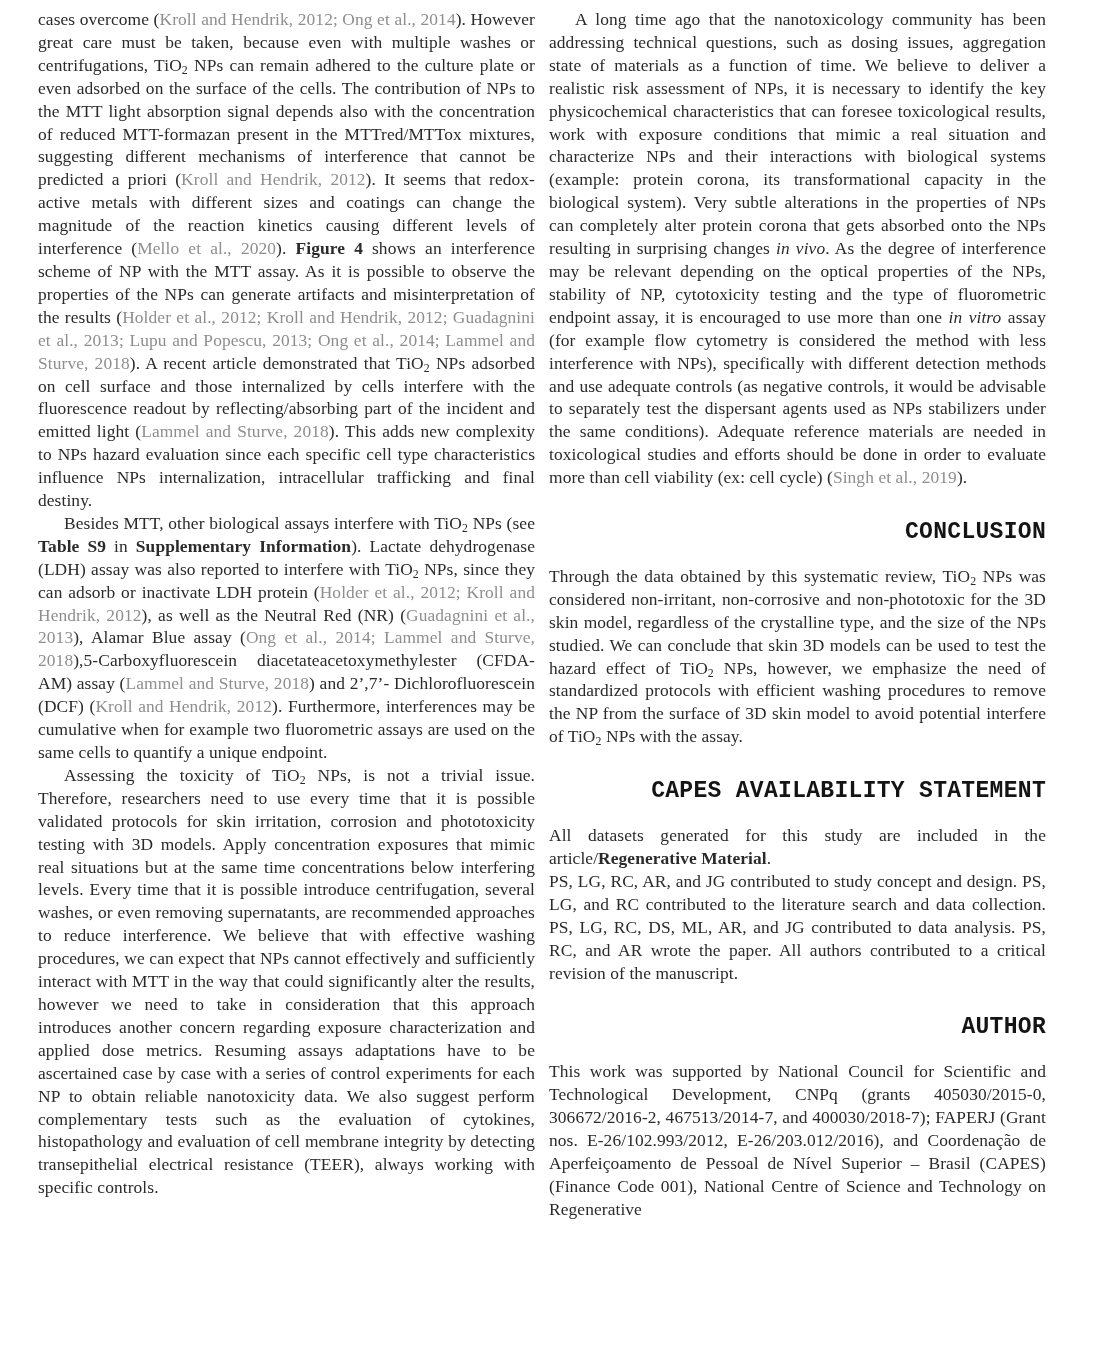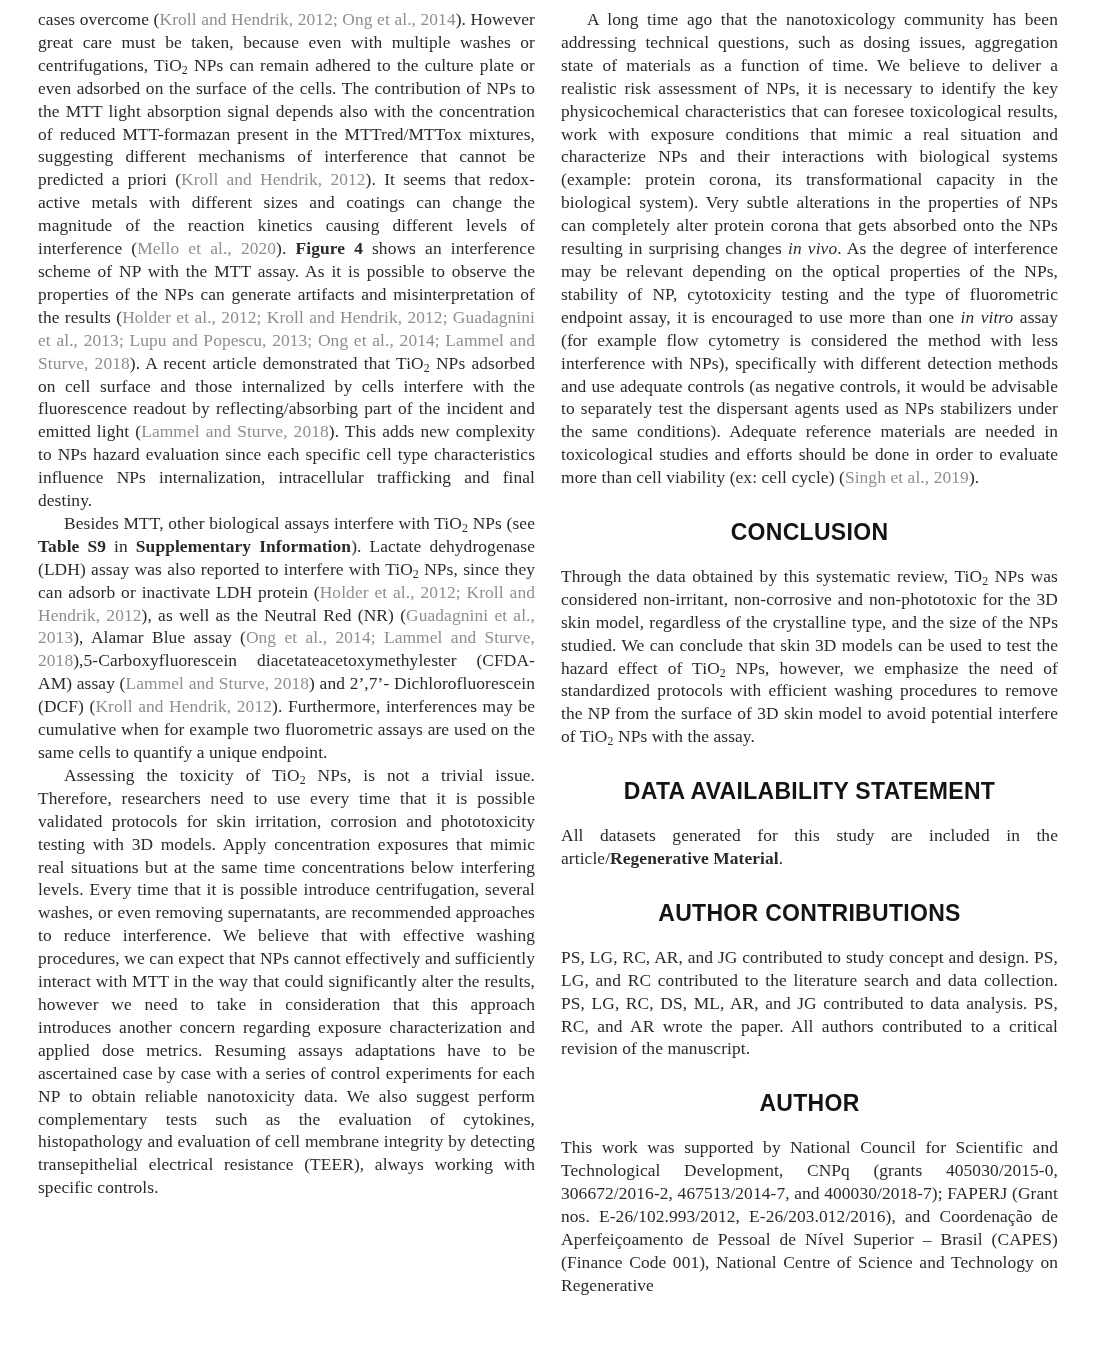--- a/index.html
+++ b/index.html
@@ -6,41 +6,41 @@
   body {
     width: 1100px; height: 1356px;
     font-family: "Liberation Serif", "DejaVu Serif", serif;
     overflow: hidden;
   }
   .page {
     box-sizing: border-box;
     width: 1100px; height: 1356px;
     padding: 8px 37px 0 38px;
     display: flex;
-    gap: 26px;
+    gap: 14px;
     background: #ffffff;
   }
   .col {
     width: 497px;
     font-size: 17.4px;
     line-height: 22.9px;
     text-align: justify;
     color: #2a2a2a;
     letter-spacing: 0.1px;
   }
   .col p { margin: 0; }
   .col p.indent { text-indent: 26px; }
   .col h2 {
-    font-family: Liberation Sans, sans-serif;
+    font-family: Liberation Mono, monospace;
     font-weight: 700;
     font-size: 23px;
     letter-spacing: 0.3px;
     color: #141414;
     margin: 32px 0 21px 0;
-    text-align: center;
+    text-align: right;
   }
   .cite { color: #8e8e8e; }
   .boldref { font-weight: bold; color: #2a2a2a; }
   .ital { font-style: italic; margin-top: 16px; }
   sub.chem {
     font-size: 68%;
     line-height: 0;
     vertical-align: -0.22em;
   }
 </style>
@@ -50,20 +50,19 @@
 <div class="page">
   <div class="col" id="col-left">
       <p class=""><span>cases overcome (</span><span class="cite">Kroll and Hendrik, 2012; Ong et al., 2014</span><span>). However great care must be taken, because even with multiple washes or centrifugations, TiO</span><sub class="chem">2</sub><span> NPs can remain adhered to the culture plate or even adsorbed on the surface of the cells. The contribution of NPs to the MTT light absorption signal depends also with the concentration of reduced MTT-formazan present in the MTTred/MTTox mixtures, suggesting different mechanisms of interference that cannot be predicted a priori (</span><span class="cite">Kroll and Hendrik, 2012</span><span>). It seems that redox- active metals with different sizes and coatings can change the magnitude of the reaction kinetics causing different levels of interference (</span><span class="cite">Mello et al., 2020</span><span>). </span><span class="boldref">Figure 4</span><span> shows an interference scheme of NP with the MTT assay. As it is possible to observe the properties of the NPs can generate artifacts and misinterpretation of the results (</span><span class="cite">Holder et al., 2012; Kroll and Hendrik, 2012; Guadagnini et al., 2013; Lupu and Popescu, 2013; Ong et al., 2014; Lammel and Sturve, 2018</span><span>). A recent article demonstrated that TiO</span><sub class="chem">2</sub><span> NPs adsorbed on cell surface and those internalized by cells interfere with the fluorescence readout by reflecting/absorbing part of the incident and emitted light (</span><span class="cite">Lammel and Sturve, 2018</span><span>). This adds new complexity to NPs hazard evaluation since each specific cell type characteristics influence NPs internalization, intracellular trafficking and final destiny.</span></p>
       <p class="indent"><span>Besides MTT, other biological assays interfere with TiO</span><sub class="chem">2</sub><span> NPs (see </span><span class="boldref">Table S9</span><span> in </span><span class="boldref">Supplementary Information</span><span>). Lactate dehydrogenase (LDH) assay was also reported to interfere with TiO</span><sub class="chem">2</sub><span> NPs, since they can adsorb or inactivate LDH protein (</span><span class="cite">Holder et al., 2012; Kroll and Hendrik, 2012</span><span>), as well as the Neutral Red (NR) (</span><span class="cite">Guadagnini et al., 2013</span><span>), Alamar Blue assay (</span><span class="cite">Ong et al., 2014; Lammel and Sturve, 2018</span><span>),5-Carboxyfluorescein diacetateacetoxymethylester (CFDA-AM) assay (</span><span class="cite">Lammel and Sturve, 2018</span><span>) and 2’,7’- Dichlorofluorescein (DCF) (</span><span class="cite">Kroll and Hendrik, 2012</span><span>). Furthermore, interferences may be cumulative when for example two fluorometric assays are used on the same cells to quantify a unique endpoint.</span></p>
       <p class="indent"><span>Assessing the toxicity of TiO</span><sub class="chem">2</sub><span> NPs, is not a trivial issue. Therefore, researchers need to use every time that it is possible validated protocols for skin irritation, corrosion and phototoxicity testing with 3D models. Apply concentration exposures that mimic real situations but at the same time concentrations below interfering levels. Every time that it is possible introduce centrifugation, several washes, or even removing supernatants, are recommended approaches to reduce interference. We believe that with effective washing procedures, we can expect that NPs cannot effectively and sufficiently interact with MTT in the way that could significantly alter the results, however we need to take in consideration that this approach introduces another concern regarding exposure characterization and applied dose metrics. Resuming assays adaptations have to be ascertained case by case with a series of control experiments for each NP to obtain reliable nanotoxicity data. We also suggest perform complementary tests such as the evaluation of cytokines, histopathology and evaluation of cell membrane integrity by detecting transepithelial electrical resistance (TEER), always working with specific controls.</span></p>
     </div>
   <div class="col" id="col-right">
       <p class="indent"><span>A long time ago that the nanotoxicology community has been addressing technical questions, such as dosing issues, aggregation state of materials as a function of time. We believe to deliver a realistic risk assessment of NPs, it is necessary to identify the key physicochemical characteristics that can foresee toxicological results, work with exposure conditions that mimic a real situation and characterize NPs and their interactions with biological systems (example: protein corona, its transformational capacity in the biological system). Very subtle alterations in the properties of NPs can completely alter protein corona that gets absorbed onto the NPs resulting in surprising changes </span><span class="ital">in vivo</span><span>. As the degree of interference may be relevant depending on the optical properties of the NPs, stability of NP, cytotoxicity testing and the type of fluorometric endpoint assay, it is encouraged to use more than one </span><span class="ital">in vitro</span><span> assay (for example flow cytometry is considered the method with less interference with NPs), specifically with different detection methods and use adequate controls (as negative controls, it would be advisable to separately test the dispersant agents used as NPs stabilizers under the same conditions). Adequate reference materials are needed in toxicological studies and efforts should be done in order to evaluate more than cell viability (ex: cell cycle) (</span><span class="cite">Singh et al., 2019</span><span>).</span></p>
       <h2>CONCLUSION</h2>
       <p class=""><span>Through the data obtained by this systematic review, TiO</span><sub class="chem">2</sub><span> NPs was considered non-irritant, non-corrosive and non-phototoxic for the 3D skin model, regardless of the crystalline type, and the size of the NPs studied. We can conclude that skin 3D models can be used to test the hazard effect of TiO</span><sub class="chem">2</sub><span> NPs, however, we emphasize the need of standardized protocols with efficient washing procedures to remove the NP from the surface of 3D skin model to avoid potential interfere of TiO</span><sub class="chem">2</sub><span> NPs with the assay.</span></p>
-      <h2>DATA AVAILABILITY STATEMENT</h2>
+      <h2>CAPES AVAILABILITY STATEMENT</h2>
       <p class=""><span>All datasets generated for this study are included in the article/</span><span class="boldref">Regenerative Material</span><span>.</span></p>
-      <h2>AUTHOR CONTRIBUTIONS</h2>
       <p class=""><span>PS, LG, RC, AR, and JG contributed to study concept and design. PS, LG, and RC contributed to the literature search and data collection. PS, LG, RC, DS, ML, AR, and JG contributed to data analysis. PS, RC, and AR wrote the paper. All authors contributed to a critical revision of the manuscript.</span></p>
       <h2>AUTHOR</h2>
       <p class=""><span>This work was supported by National Council for Scientific and Technological Development, CNPq (grants 405030/2015-0, 306672/2016-2, 467513/2014-7, and 400030/2018-7); FAPERJ (Grant nos. E-26/102.993/2012, E-26/203.012/2016), and Coordenação de Aperfeiçoamento de Pessoal de Nível Superior – Brasil (CAPES) (Finance Code 001), National Centre of Science and Technology on Regenerative</span></p>
     </div>
 </div>
 
 </body></html>

